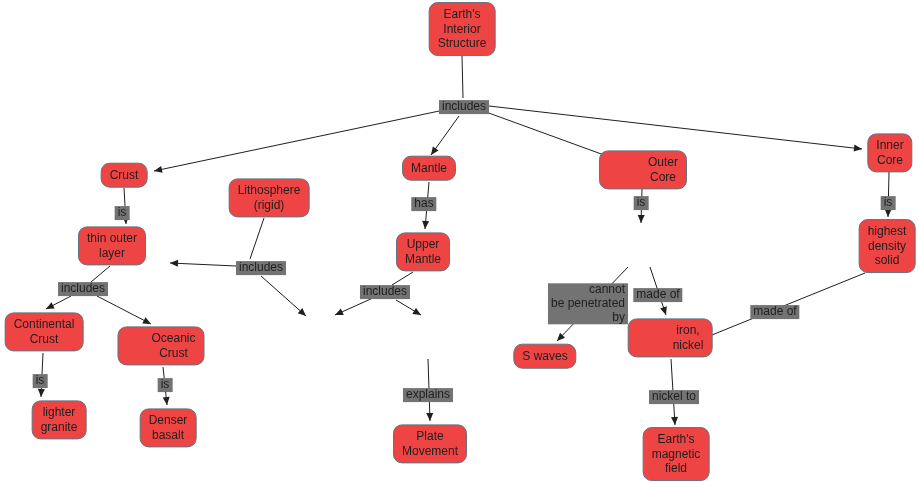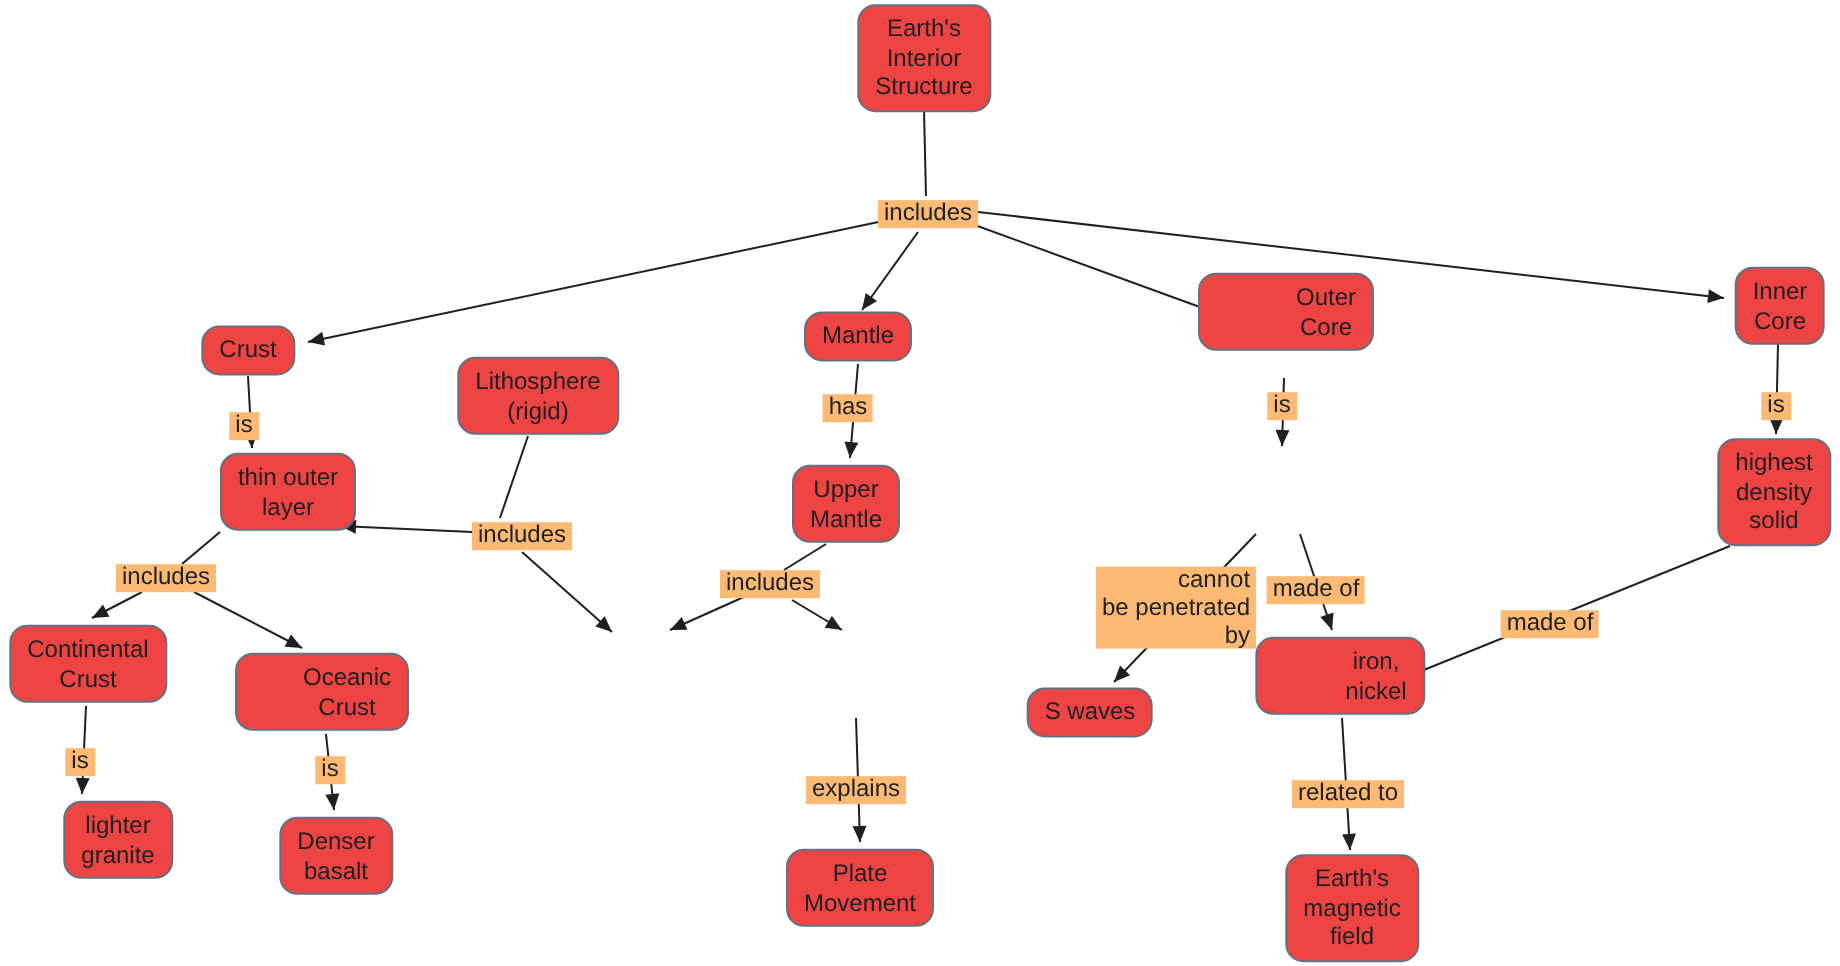--- a/index.html
+++ b/index.html
@@ -32,21 +32,21 @@
     line-height: 1.22;
     text-align: center;
     white-space: pre-line;
     cursor: default;
   }
   .edge-label {
     position: absolute;
     transform: translate(-50%, -50%);
     font-size: 12px;
     line-height: 1.15;
-    background: #fdba74;
+    background: #737373;
     padding: 0 3px;
     text-align: center;
     white-space: pre-line;
   }
 </style>
 </head>
 <body>
 
 <div class="canvas">
 
@@ -94,34 +94,34 @@
   <span class="edge-label" style="left:40px; top:381px;">is</span>
   <span class="edge-label" style="left:165px; top:385px;">is</span>
   <span class="edge-label" style="left:428px; top:395px;">explains</span>
   <span class="edge-label" style="left:641px; top:203px;">is</span>
   <span class="edge-label" style="left:588px; top:304px;text-align:right;">cannot
 be penetrated
 by</span>
   <span class="edge-label" style="left:658px; top:295px;">made of</span>
   <span class="edge-label" style="left:888px; top:203px;">is</span>
   <span class="edge-label" style="left:775px; top:312px;">made of</span>
-  <span class="edge-label" style="left:674px; top:397px;">related to</span>
+  <span class="edge-label" style="left:674px; top:397px;">nickel to</span>
 
   <div class="node" style="left:462px; top:29px;">Earth's
 Interior
 Structure</div>
   <div class="node" style="left:124px; top:175px;">Crust</div>
   <div class="node" style="left:269px; top:198px;">Lithosphere
 (rigid)</div>
   <div class="node" style="left:429px; top:168px;">Mantle</div>
-  <div class="node" style="left:643px; top:156px;padding-left:48px;">Outer
+  <div class="node" style="left:643px; top:170px;padding-left:48px;">Outer
 Core</div>
   <div class="node" style="left:890px; top:153px;">Inner
 Core</div>
-  <div class="node" style="left:144px; top:246px;">thin outer
+  <div class="node" style="left:112px; top:246px;">thin outer
 layer</div>
   <div class="node" style="left:423px; top:252px;">Upper
 Mantle</div>
   <div class="node" style="left:887px; top:246px;">highest
 density
 solid</div>
   <div class="node" style="left:44px; top:332px;">Continental
 Crust</div>
   <div class="node" style="left:161px; top:346px;padding-left:33px;">Oceanic
 Crust</div>

